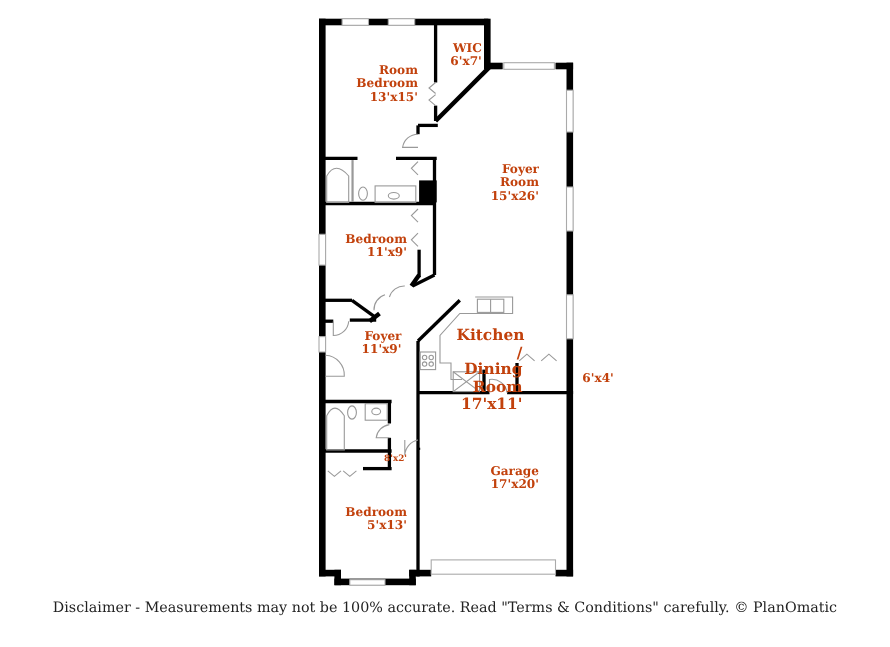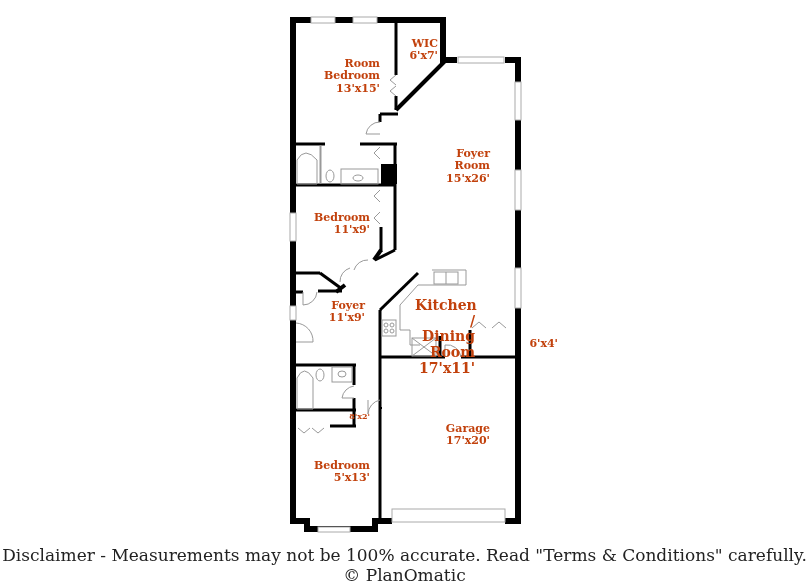--- a/index.html
+++ b/index.html
@@ -3,21 +3,21 @@
 <meta charset="utf-8">
 <style>
   html, body { margin: 0; padding: 0; background: #ffffff; }
   body { width: 809px; height: 588px; position: relative; overflow: hidden; font-family: "DejaVu Serif", serif; }
   #plan { position: absolute; left: 0; top: 0; width: 809px; height: 588px; }
   .room-label { position: absolute; text-align: right; font-family: "DejaVu Serif", serif; font-weight: bold; color: #c2410c; line-height: 1.12; }
   .room-label .nm { display: block; font-size: 11px; }
   .room-label .dm { display: block; font-size: 11px; }
   .room-label.small .nm, .room-label.small .dm { font-size: 14px; }
   .room-label.tiny .dm { font-size: 8px; }
-  .disclaimer { position: absolute; left: 0; top: 545px; width: 809px; text-align: center; font-family: "DejaVu Serif", serif; font-size: 17px; color: #222; }
+  .disclaimer { position: absolute; left: 0; top: 545px; width: 809px; text-align: center; font-family: "DejaVu Serif", serif; font-size: 13px; color: #222; }
 </style>
 </head>
 <body>
 
 <svg id="plan" viewBox="0 0 809 588" xmlns="http://www.w3.org/2000/svg">
   <g fill="#000">
 
     <rect x="290" y="17" width="154" height="6"></rect>
 
     <rect x="290" y="17" width="6" height="507"></rect>

